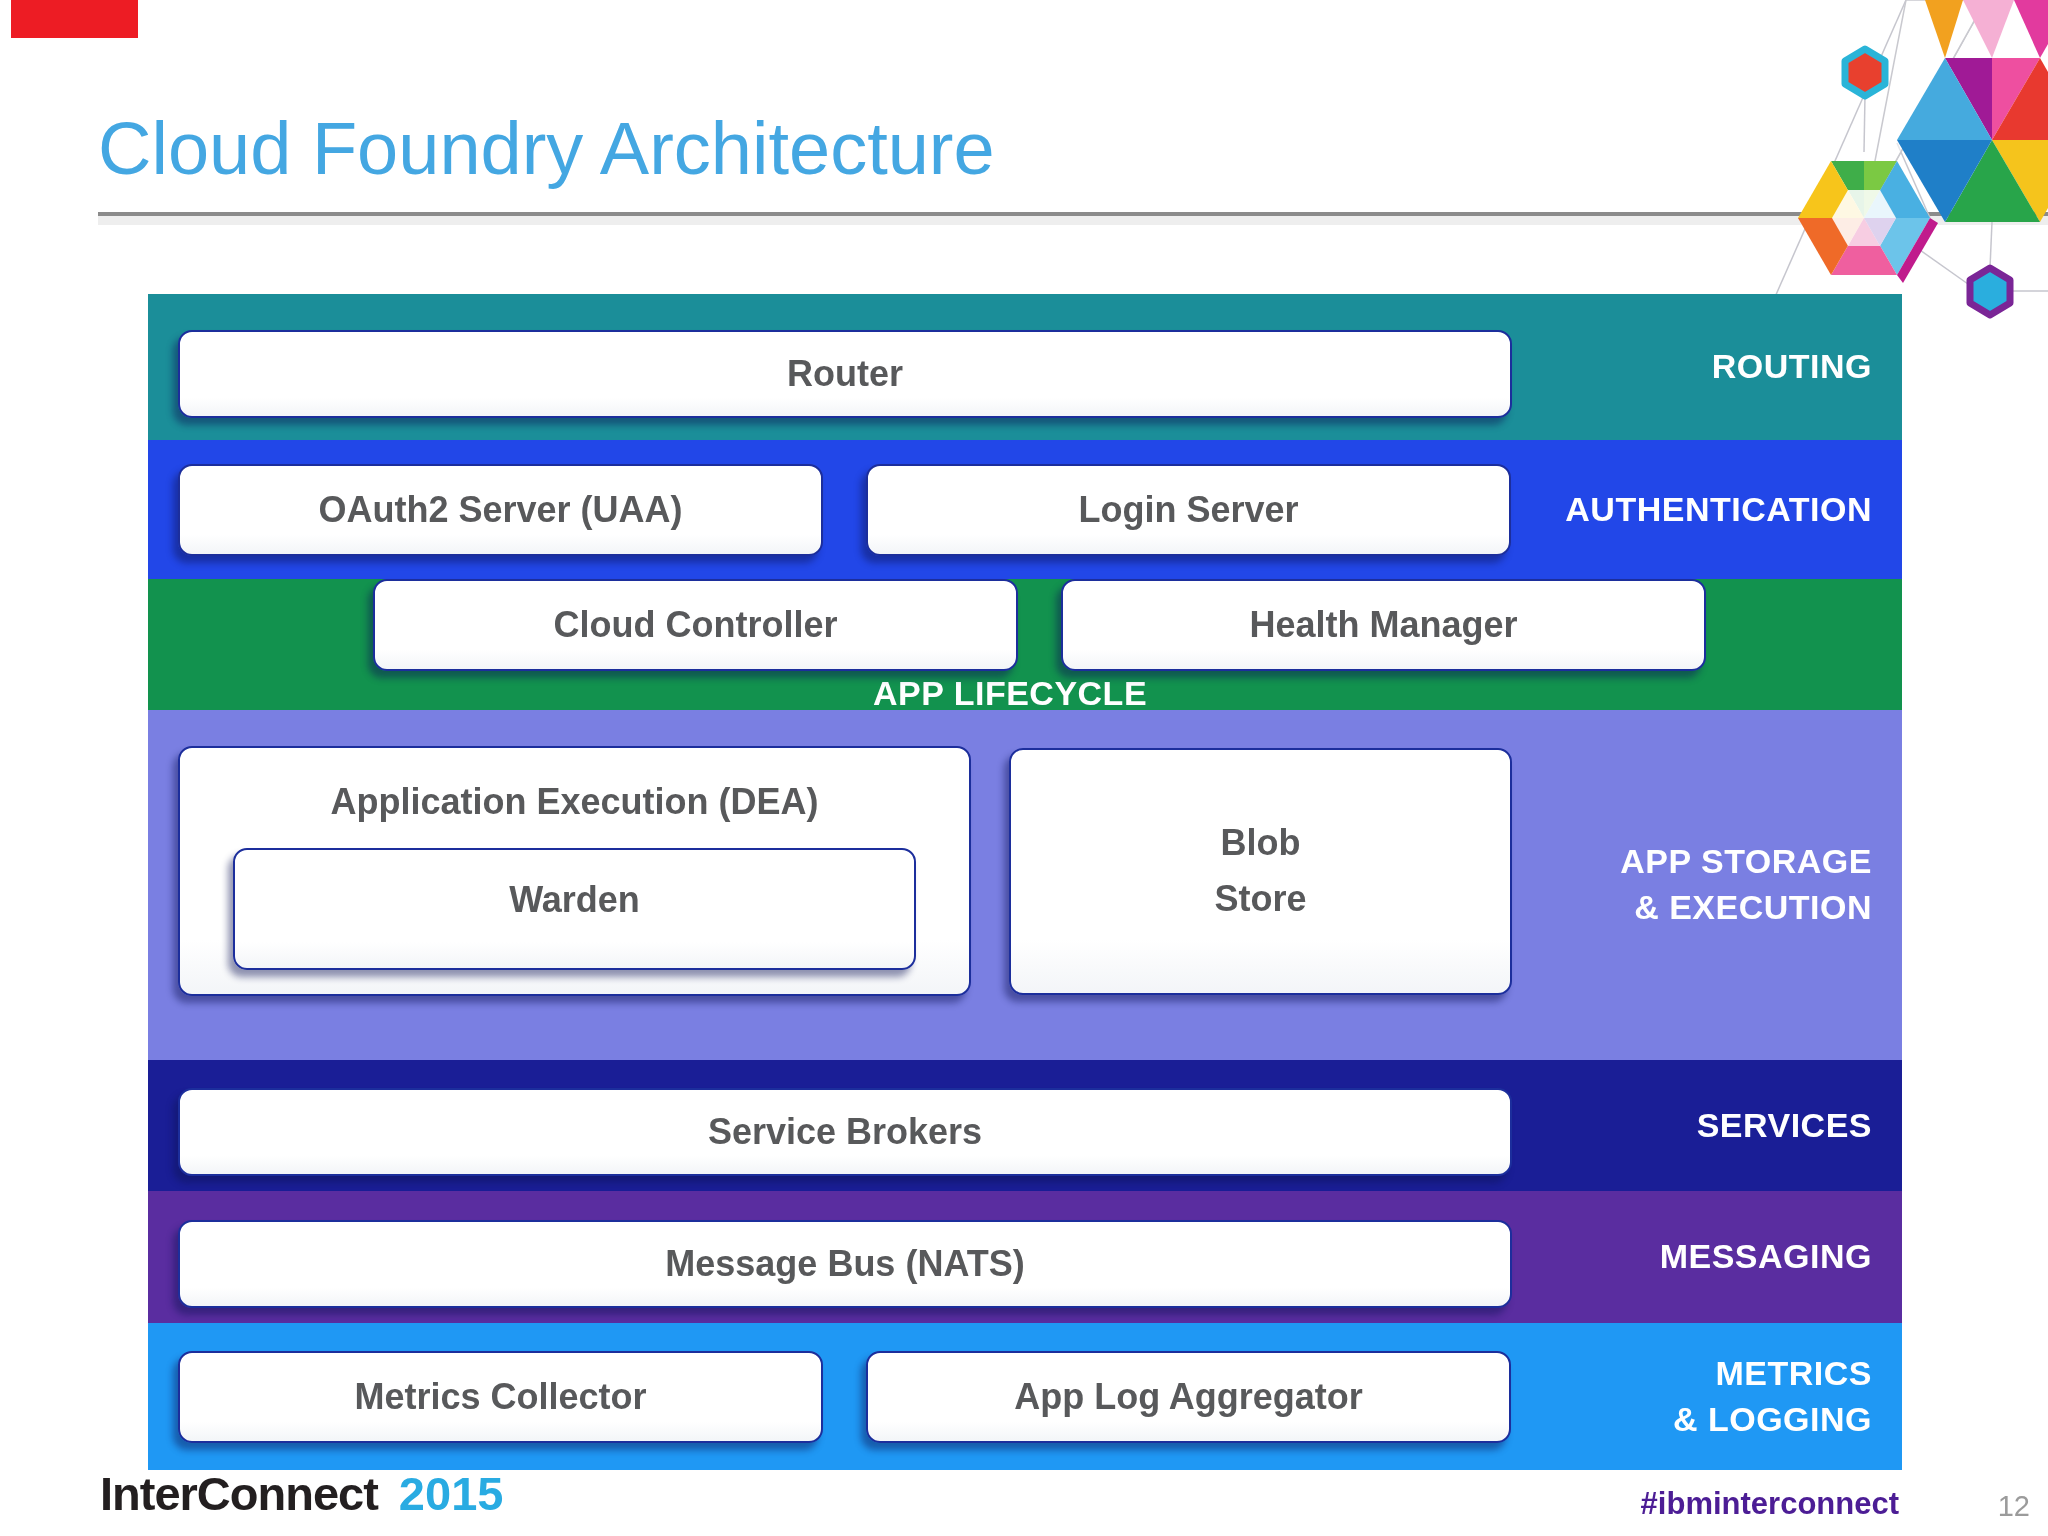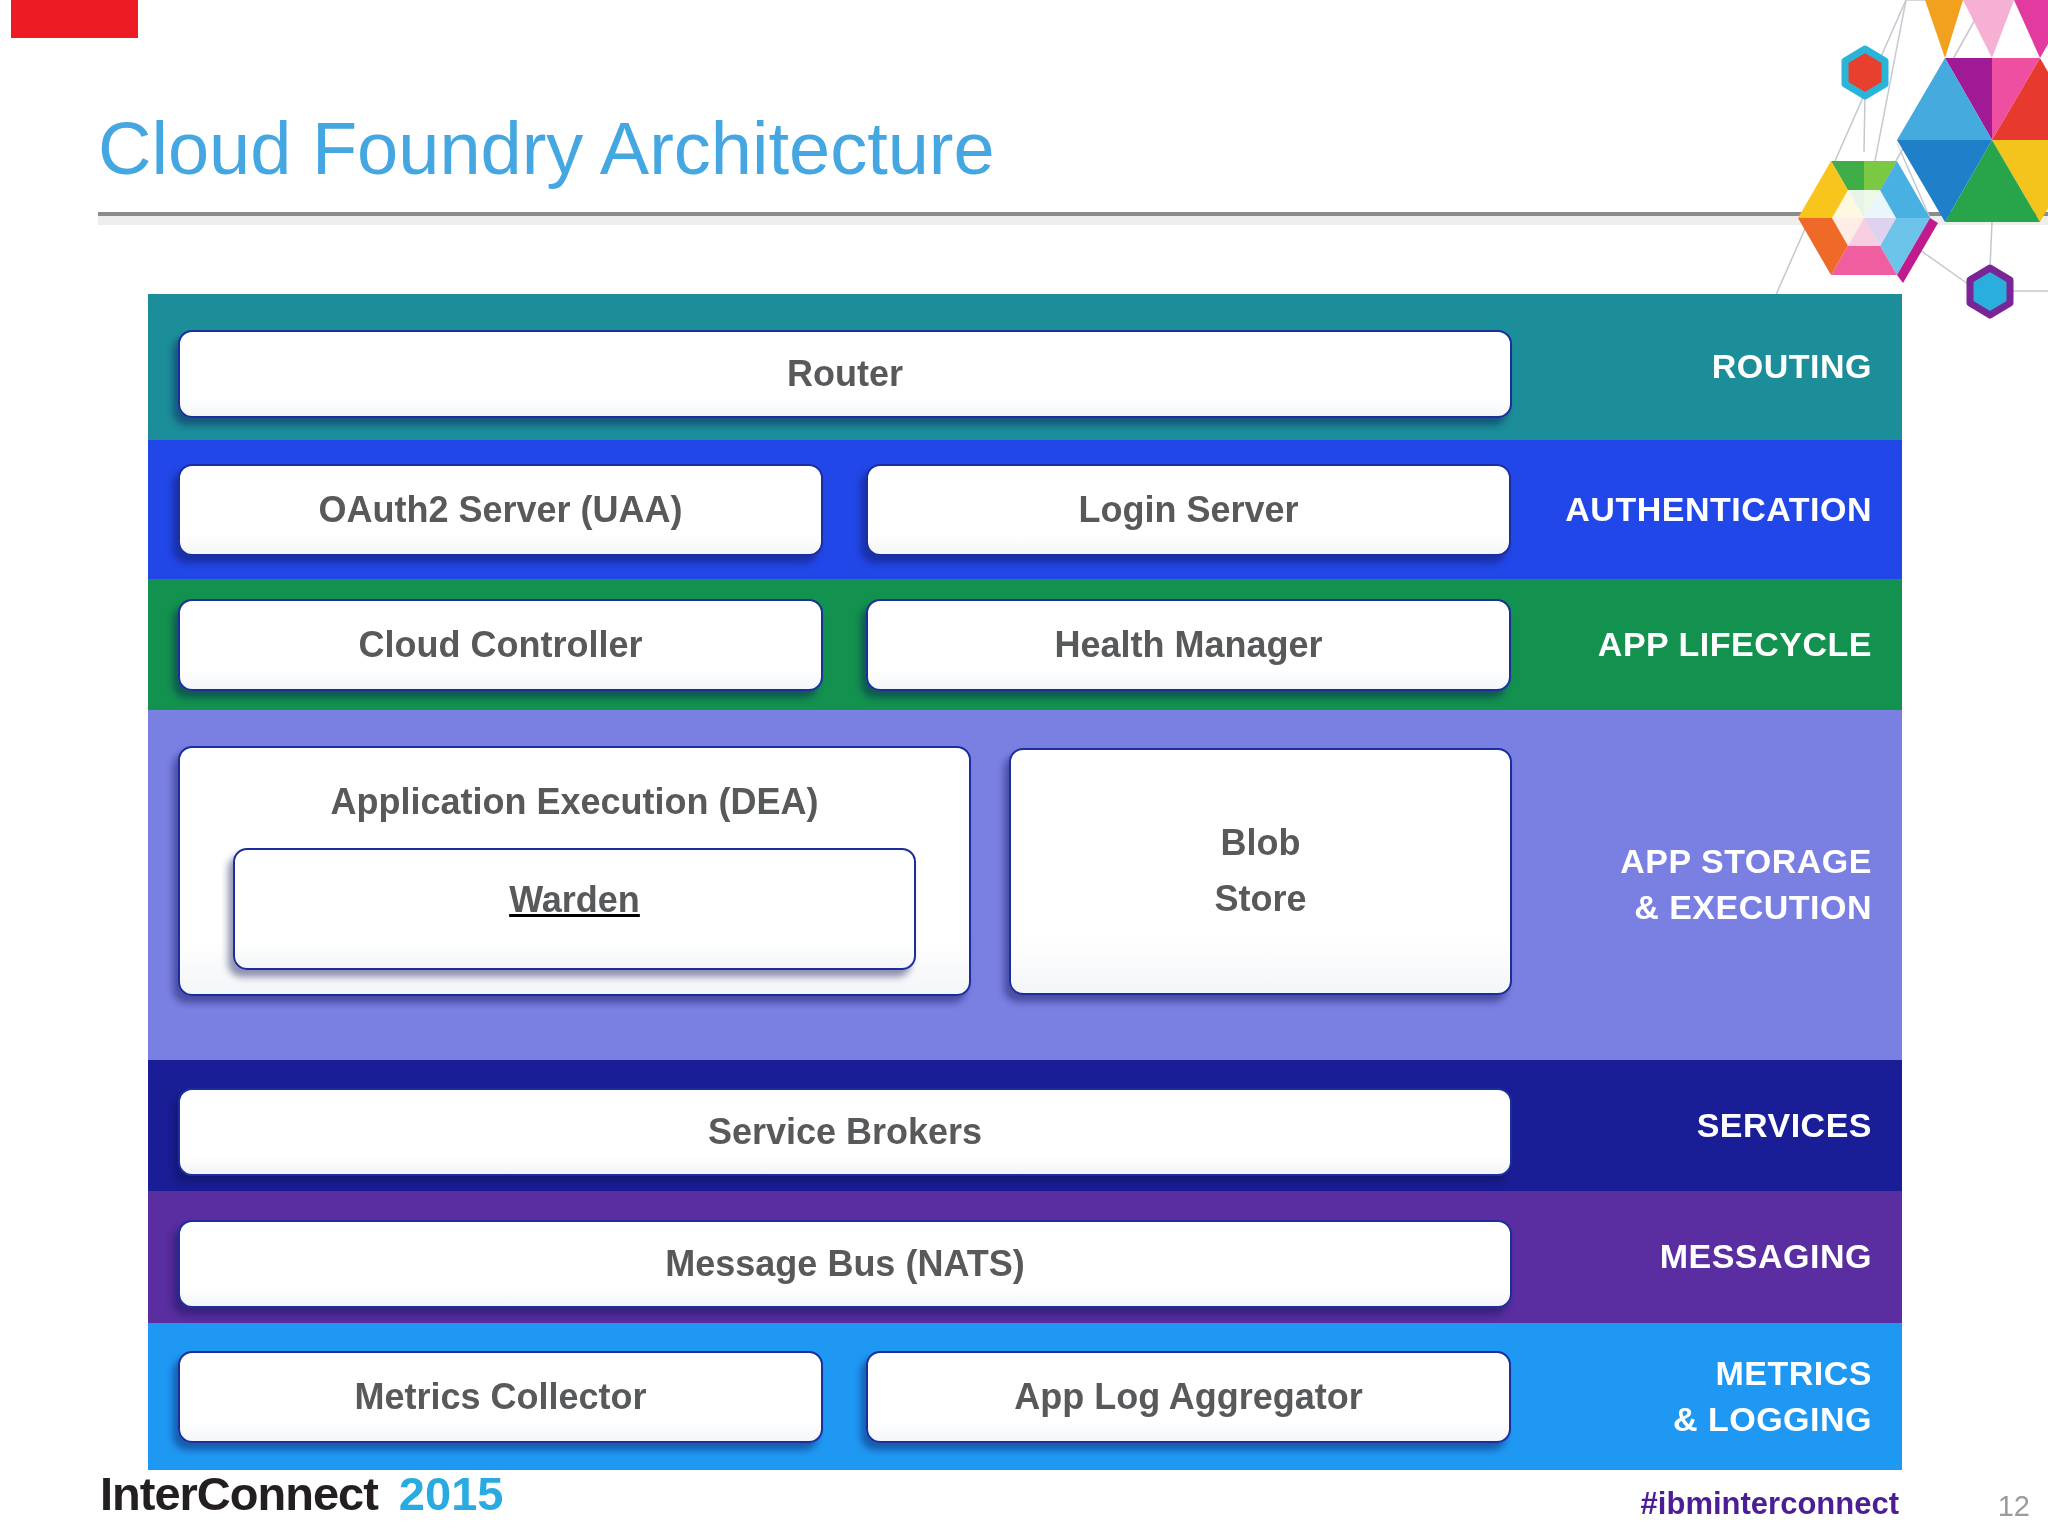--- a/index.html
+++ b/index.html
@@ -42,21 +42,21 @@
     display:flex; align-items:center; justify-content:center;
     position:relative;
   }
   .box-label { text-align:center; color:#58595b; font-size:36px; font-weight:700; line-height:1.55; }
   .box-label div { white-space:nowrap; }
   .box.wide   { width:1334px; height:88px;margin-top:13px; }
   .box.half   { width:645px;  height:92px; }
   .box.dea    { width:793px;  height:250px; flex-direction:column; justify-content:flex-start; padding-top:26px; }
   .box.blob   { width:503px;  height:247px; }
   .box.warden { width:683px;  height:122px; margin-top:18px; align-items:flex-start; padding-top:22px; }
-  .box-children { display:flex; justify-content:center; width:100%;text-decoration:underline; }
+  .box-children { display:flex; justify-content:center; width:100%; }
 
   
   .brand { position:absolute; left:100px; top:1466px; font-size:47px; font-weight:700; letter-spacing:-1px; color:#231f20; white-space:nowrap; }
   .brand .year { font-weight:700; letter-spacing:0;margin-left:21px; }
   .hashtag { position:absolute; right:149px; top:1486px; font-size:31px; font-weight:700; color:#4c1d95; }
   .page-number { position:absolute; right:18px; top:1490px; font-size:29px; font-weight:400; color:#9b9b9b; }
 </style>
 </head>
 <body>
 
@@ -130,21 +130,21 @@
           <div class="box half">
             <div class="box-label">
               <div>Login Server</div>
             </div>
           </div>
         </div>
       <div class="band-label">
           <div>AUTHENTICATION</div>
         </div>
     </div>
-      <div class="band" style="height: 131px; background-color: rgb(18, 146, 78);">
+      <div class="band" style="height: 131px; background-color: rgb(18, 146, 78); flex-direction: column;">
       <div class="band-boxes">
           <div class="box half">
             <div class="box-label">
               <div>Cloud Controller</div>
             </div>
           </div>
           <div class="box half">
             <div class="box-label">
               <div>Health Manager</div>
             </div>

